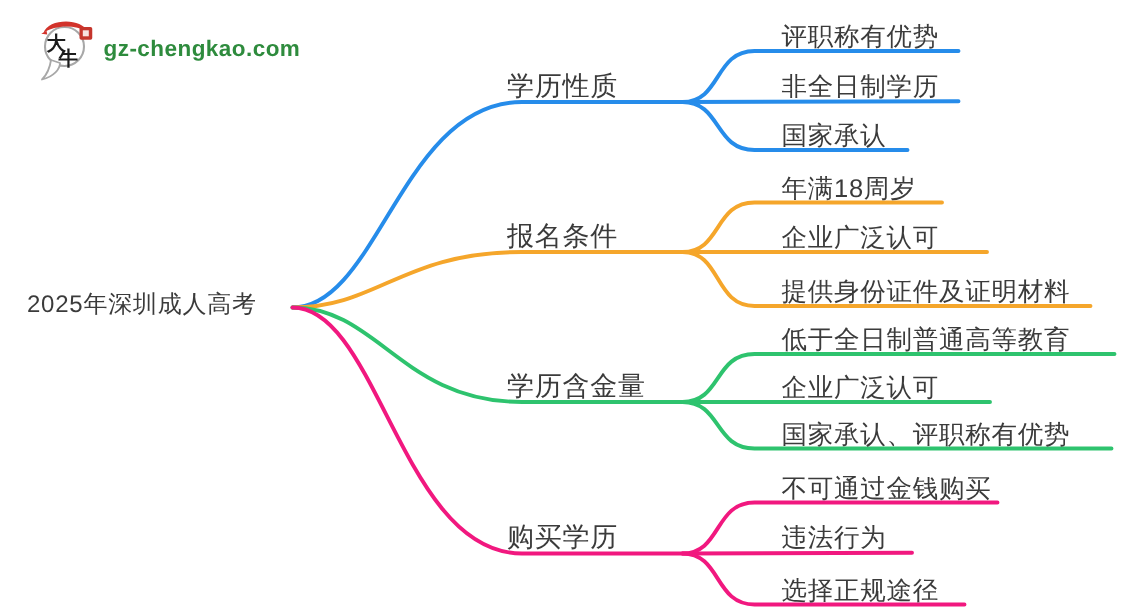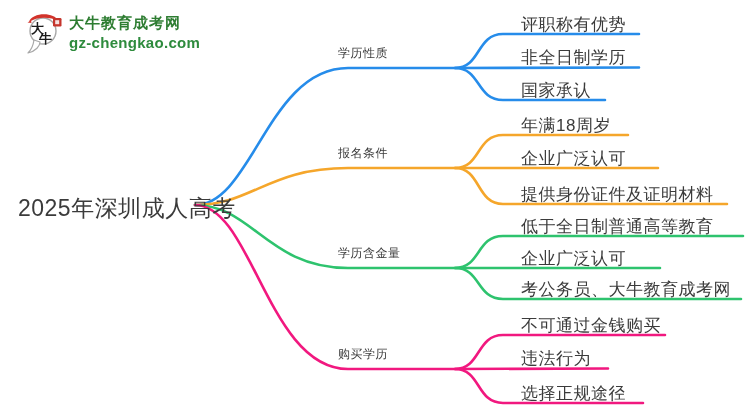--- a/index.html
+++ b/index.html
@@ -3,25 +3,25 @@
 <meta charset="utf-8">
 <style>
   html,body{margin:0;padding:0;background:#fff;}
   .canvas{
     position:relative;width:750px;height:410px;background:#ffffff;
     overflow:hidden;font-family:"Liberation Sans","DejaVu Sans",sans-serif;
   }
   .lines{position:absolute;left:0;top:0;width:750px;height:410px;}
   .lines path{fill:none;stroke-width:2.6;stroke-linecap:round;}
   .root-label{
-    position:absolute;left:18px;top:193px;font-size:23px;font-weight:500;
+    position:absolute;left:18px;top:193px;font-size:16px;font-weight:500;
     color:#3b3b3b;white-space:nowrap;letter-spacing:0.5px;
   }
   .branch-label{
-    position:absolute;left:338px;font-size:12px;font-weight:400;
+    position:absolute;left:338px;font-size:18px;font-weight:400;
     color:#3b3b3b;white-space:nowrap;letter-spacing:0.5px;
   }
   .node-label{
     position:absolute;left:521px;font-size:17px;font-weight:400;
     color:#3b3b3b;white-space:nowrap;letter-spacing:0.5px;
   }
   .logo{position:absolute;left:25px;top:8px;display:flex;align-items:center;}
   .logo-mark{width:40px;height:48px;}
   .logo-text{margin-left:4px;}
   .logo-name{
@@ -64,21 +64,20 @@
       <path d="M4,14 C7,4 30,4 33,13 C25,8.5 12,8.5 4,14 Z" fill="#d2332b"></path>
       <path d="M2.5,14.5 L6,12.5 L6.5,15 Z" fill="#d2332b"></path>
 
       <rect x="28" y="10" width="8.5" height="8.5" rx="1.2" fill="#c5352c"></rect>
       <rect x="30.2" y="12.2" width="4" height="4" fill="#ffffff" opacity="0.85"></rect>
 
       <text x="6" y="25" font-size="13" font-weight="bold" fill="#1c1c1c">大</text>
       <text x="14" y="35" font-size="13" font-weight="bold" fill="#1c1c1c">牛</text>
     </svg>
     <div class="logo-text">
-      <div class="logo-name">大牛教育成考网</div>
       <div class="logo-url">gz-chengkao.com</div>
     </div>
   </div>
 
   <div class="root-label">2025年深圳成人高考</div>
 
   <div class="branch-label" style="top:45px">学历性质</div>
   <div class="branch-label" style="top:145px">报名条件</div>
   <div class="branch-label" style="top:245px">学历含金量</div>
   <div class="branch-label" style="top:346px">购买学历</div>
@@ -86,19 +85,19 @@
   <div class="node-label" style="top:13px">评职称有优势</div>
   <div class="node-label" style="top:46px">非全日制学历</div>
   <div class="node-label" style="top:79px">国家承认</div>
 
   <div class="node-label" style="top:114px">年满18周岁</div>
   <div class="node-label" style="top:147px">企业广泛认可</div>
   <div class="node-label" style="top:183px">提供身份证件及证明材料</div>
 
   <div class="node-label" style="top:215px">低于全日制普通高等教育</div>
   <div class="node-label" style="top:247px">企业广泛认可</div>
-  <div class="node-label" style="top:278px">考公务员、大牛教育成考网</div>
+  <div class="node-label" style="top:278px">国家承认、评职称有优势</div>
 
   <div class="node-label" style="top:314px">不可通过金钱购买</div>
   <div class="node-label" style="top:347px">违法行为</div>
   <div class="node-label" style="top:382px">选择正规途径</div>
 
 </div>
 
 </body></html>

